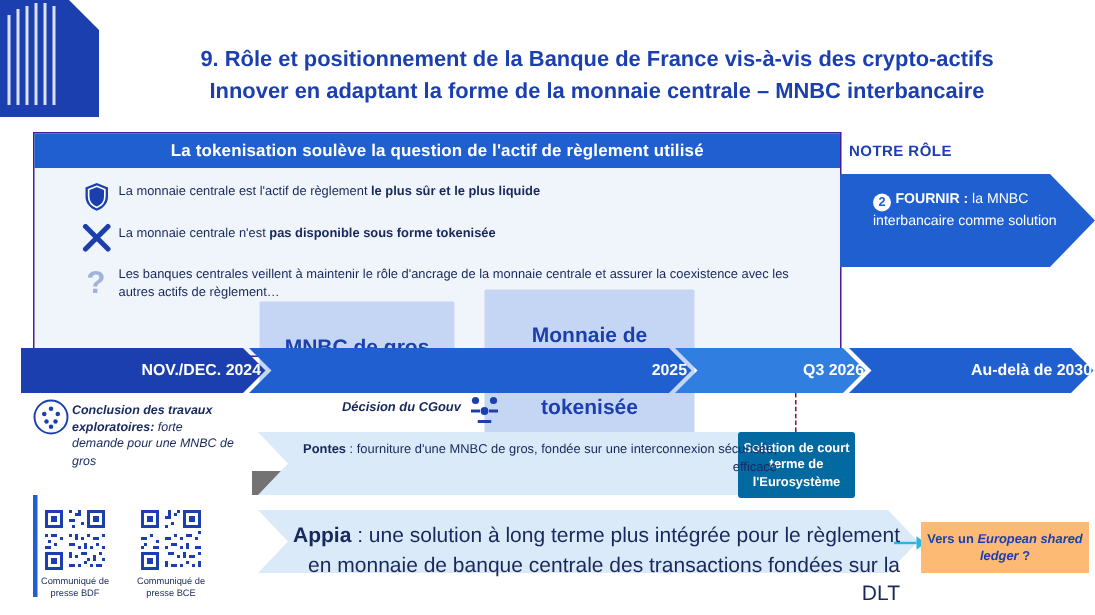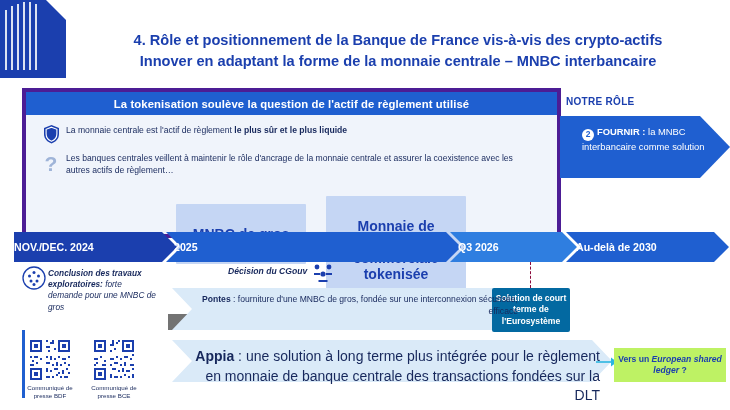--- a/index.html
+++ b/index.html
@@ -19,28 +19,28 @@
   .hdr-title {
     position: absolute; left: 72px; top: 30px; width: 652px;
     color: #1b3fae; font-weight: bold; font-size: 14.6px; line-height: 1.45;
     text-align: center;
   }
   .hdr-title .l2 { display: block; }
 
   
   .box {
     position: absolute; left: 22px; top: 88px; width: 539px; height: 150px;
-    background: #f0f4fb; border: 4px solid #4c1d95;
+    background: #f0f4fb; border: 1px solid #4c1d95;
   }
   .box-head {
     height: 23px; background: #1f5fd0; color: #fff; font-weight: bold;
     font-size: 11.3px; display: flex; align-items: center; justify-content: center;
     letter-spacing: .1px;
   }
-  .bullets { padding: 9px 10px 0 10px; }
+  .bullets { padding: 9px 10px 0 26px; }
   .brow { display: flex; align-items: flex-start; margin-bottom: 8px; }
   .bico { width: 30px; flex: 0 0 30px; display: flex; justify-content: center; align-items: flex-start; }
   .btxt { font-size: 8.6px; color: #17285c; line-height: 1.35; padding-top: 1px; }
   .btxt b { color: #17285c; }
 
   .tagrow { position: absolute; left: 0; top: 112px; width: 100%; height: 30px; }
   .tag {
     position: absolute; background: #c5d6f4; color: #1b3fae; font-weight: bold;
     font-size: 14px; text-align: center; padding: 22px 10px; border-radius: 1px;
   }
@@ -63,21 +63,21 @@
     display: inline-flex; width: 12px; height: 12px; border-radius: 50%;
     background: #fff; color: #1f5fd0; font-weight: bold; font-size: 8.5px;
     align-items: center; justify-content: center; vertical-align: -2px;
     margin-right: 3px;
   }
 
   
   .tl { position: absolute; left: 14px; top: 232px; width: 716px; height: 30px; }
   .tl-seg {
     position: absolute; top: 0; height: 30px; color: #fff; font-weight: bold;
-    font-size: 10.6px; display: flex; align-items: center; justify-content: flex-start;
+    font-size: 10.6px; display: flex; align-items: center; justify-content: flex-end;
   }
   .tl-seg span { position: relative; z-index: 2; }
 
   
   .mid-left {
     position: absolute; left: 20px; top: 268px; width: 150px;
   }
   .ml-txt {
     position: absolute; left: 48px; top: 268px; width: 110px;
     font-size: 8.3px; font-style: italic; color: #17285c; line-height: 1.35;
@@ -103,21 +103,21 @@
   }
   .dash {
     position: absolute; left: 530px; top: 262px; height: 26px;
     border-left: 1.4px dashed #8c0a3c;
   }
 
   .euro {
     position: absolute; left: 614px; top: 348px; width: 112px; height: 34px;
     color: #1b3fae; font-size: 8.6px; font-weight: bold; text-align: center;
     display: flex; align-items: center; justify-content: center; line-height: 1.3;
-    background: #bef264;
+    background: #fdba74;
   }
   .euro i { font-style: italic; }
 
   
   .qr { position: absolute; width: 44px; height: 44px; background: #fff; }
   .qr-cap {
     position: absolute; width: 54px; font-size: 6.2px; color: #17285c;
     text-align: center; line-height: 1.25;
   }
   .leftbar {
@@ -139,41 +139,51 @@
       <path d="M24 2 L24 70"></path>
         <path d="M30 2 L30 70"></path>
         <path d="M36 4 L36 70"></path>
     </g>
     <path d="M0 0 H46 L66 20 V78 H0 Z" fill="none"></path>
     <path d="M2 0 L46 0 L66 20 L66 26 L2 26 Z" fill="#1b3fae" opacity="0"></path>
   </svg>
 </div>
 
 <div class="hdr-title">
-  <span>4. Rôle et positionnement de la Banque de France vis-à-vis des crypto-actifs</span>
+  <span>9. Rôle et positionnement de la Banque de France vis-à-vis des crypto-actifs</span>
   <span class="l2">Innover en adaptant la forme de la monnaie centrale – MNBC interbancaire</span>
 </div>
 
 <div class="box">
   <div class="box-head">La tokenisation soulève la question de l'actif de règlement utilisé</div>
 
   <div class="bullets">
 
     <div class="brow">
       <div class="bico">
         <svg width="17" height="20" viewBox="0 0 17 20">
           <path d="M8.5 1 L16 4 V10 C16 15 12.5 18 8.5 19.5 C4.5 18 1 15 1 10 V4 Z" fill="#1b3fae"></path>
           <path d="M8.5 3.2 L13.9 5.3 V10 C13.9 13.7 11.4 16.1 8.5 17.3 C5.6 16.1 3.1 13.7 3.1 10 V5.3 Z" fill="none" stroke="#ffffff" stroke-width="1.1"></path>
         </svg>
       </div>
       <div class="btxt">
         <span>La monnaie centrale est l'actif de règlement </span><b>le plus sûr et le plus liquide</b>
       </div>
     </div>
 
+    <div class="brow">
+      <div class="bico">
+        <svg width="19" height="19" viewBox="0 0 19 19">
+          <path d="M2 2 L17 17 M17 2 L2 17" stroke="#1b3fae" stroke-width="3.4" stroke-linecap="round"></path>
+        </svg>
+      </div>
+      <div class="btxt">
+        <span>La monnaie centrale n'est </span><b>pas disponible sous forme tokenisée</b>
+      </div>
+    </div>
 
     <div class="brow">
       <div class="bico">
         <svg width="16" height="22" viewBox="0 0 16 22">
           <text x="8" y="19" font-family="Liberation Sans, sans-serif" font-size="21" font-weight="bold" fill="#9fb4d8" text-anchor="middle">?</text>
         </svg>
       </div>
       <div class="btxt" style="max-width:470px">
         <span>Les banques centrales veillent à maintenir le rôle d'ancrage de la monnaie centrale et assurer la coexistence avec les autres actifs de règlement…</span>
       </div>

